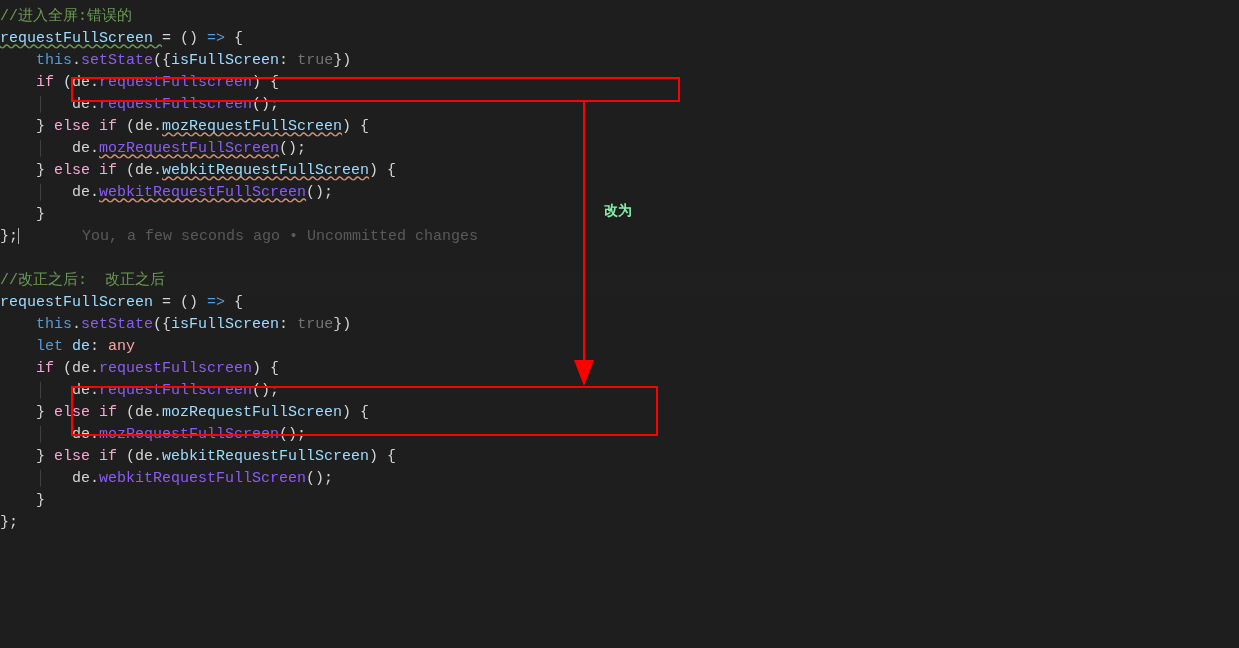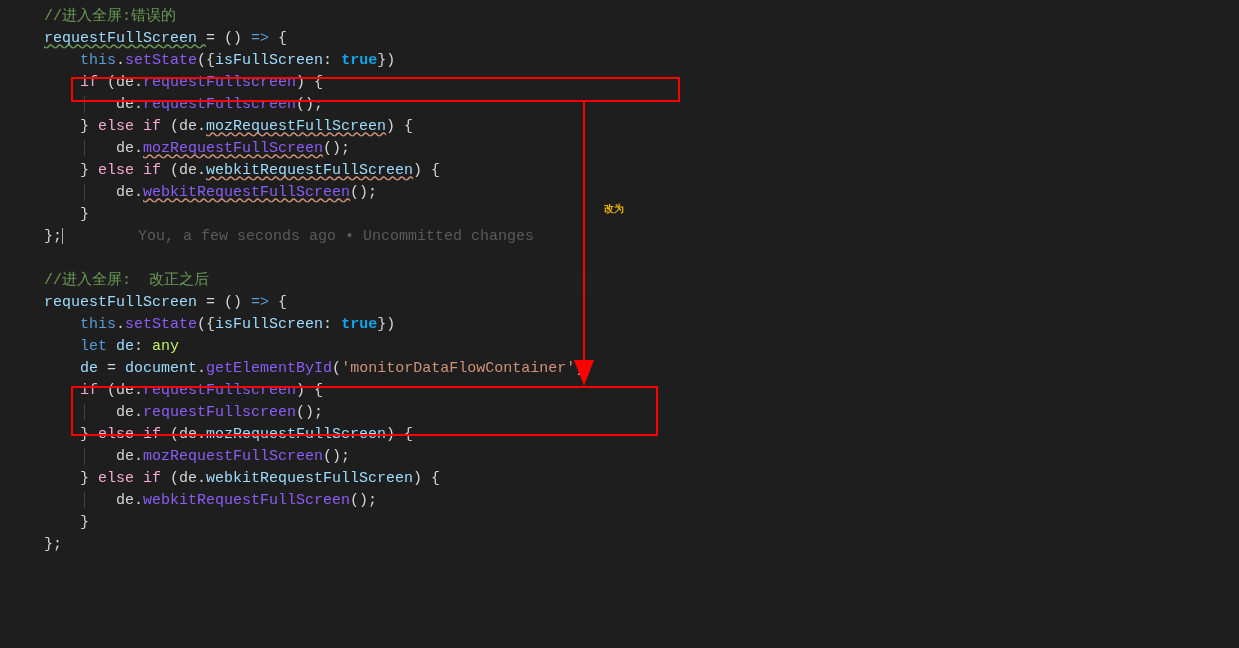--- a/index.html
+++ b/index.html
@@ -7,44 +7,44 @@
     background:#1e1e1e;
     font-family:Consolas,'Courier New',monospace;
     font-size:15px;
     color:#d4d4d4;
     position:relative;
     width:1239px;
     height:648px;
     overflow:hidden;
     padding-top:6px;
   }
-  .line { white-space:pre; line-height:22px; padding-left:44px; position:relative; }
+  .line { white-space:pre; line-height:22px; position:relative; }
   .comment { color:#6a9955; }
   .kw { color:#569cd6; }
   .kw2 { color:#f9a8d4; }
   .fn { color:#8b5cf6; }
   .var { color:#9cdcfe; }
   .str { color:#ce9178; }
-  .bool { color:#0ea5e9;font-weight:bold; }
+  .bool { color:#737373; }
   .punc { color:#d4d4d4; }
-  .type { color:#bef264; }
-  .gitlens { color:#5a5a5a; font-style:normal;margin-left:12px; }
+  .type { color:#fca5a5; }
+  .gitlens { color:#5a5a5a; font-style:normal; }
   .guide { color:#404040; }
   .redbox {
     position:absolute;
     border:2px solid #ff0000;
     pointer-events:none;
   }
   .redbox1 { top:77px; left:71px; width:609px; height:25px; }
   .redbox2 { top:386px; left:71px; width:587px; height:50px; }
   .annotation {
     position:absolute;
-    color:#eab308;
+    color:#86efac;
     font-family:"Microsoft YaHei",sans-serif;
-    font-size:10px;
+    font-size:14px;
     font-weight:bold;
   }
   .arrow {
     position:absolute;
     pointer-events:none;
   }
   .wavy {
     text-decoration: underline wavy #6a9955;
     text-decoration-skip-ink:none;
   }
@@ -79,25 +79,24 @@
 <div class="line">    <span class="guide">│   </span><span class="punc">de.</span><span class="fn wavy2">mozRequestFullScreen</span><span class="punc">();</span></div>
 <div class="line">    <span class="punc">} </span><span class="kw2">else if</span><span class="punc"> (de.</span><span class="var wavy2">webkitRequestFullScreen</span><span class="punc">) {</span></div>
 <div class="line">    <span class="guide">│   </span><span class="punc">de.</span><span class="fn wavy2">webkitRequestFullScreen</span><span class="punc">();</span></div>
 <div class="line">    <span class="punc">}</span></div>
 <div class="line"><span class="punc">};</span><span class="cursor"></span>       <span class="gitlens">You, a few seconds ago • Uncommitted changes</span></div>
 </div>
 
 <div style="height:22px;"></div>
 
 <div>
-<div class="line"><span class="comment">//进入全屏:  改正之后</span></div>
+<div class="line"><span class="comment">//改正之后:  改正之后</span></div>
 <div class="line"><span class="var">requestFullScreen </span><span class="punc">=</span><span class="punc"> () </span><span class="kw">=&gt;</span><span class="punc"> {</span></div>
 <div class="line">    <span class="kw">this</span><span class="punc">.</span><span class="fn">setState</span><span class="punc">({</span><span class="var">isFullScreen</span><span class="punc">: </span><span class="bool">true</span><span class="punc">})</span></div>
 <div class="line">    <span class="kw">let</span><span class="var"> de</span><span class="punc">: </span><span class="type">any</span></div>
-<div class="line">    <span class="var">de </span><span class="punc">=</span><span class="var"> document</span><span class="punc">.</span><span class="fn">getElementById</span><span class="punc">(</span><span class="str">'monitorDataFlowContainer'</span><span class="punc">);</span></div>
 <div class="line">    <span class="kw2">if</span><span class="punc"> (de.</span><span class="fn">requestFullscreen</span><span class="punc">) {</span></div>
 <div class="line">    <span class="guide">│   </span><span class="punc">de.</span><span class="fn">requestFullscreen</span><span class="punc">();</span></div>
 <div class="line">    <span class="punc">} </span><span class="kw2">else if</span><span class="punc"> (de.</span><span class="var">mozRequestFullScreen</span><span class="punc">) {</span></div>
 <div class="line">    <span class="guide">│   </span><span class="punc">de.</span><span class="fn">mozRequestFullScreen</span><span class="punc">();</span></div>
 <div class="line">    <span class="punc">} </span><span class="kw2">else if</span><span class="punc"> (de.</span><span class="var">webkitRequestFullScreen</span><span class="punc">) {</span></div>
 <div class="line">    <span class="guide">│   </span><span class="punc">de.</span><span class="fn">webkitRequestFullScreen</span><span class="punc">();</span></div>
 <div class="line">    <span class="punc">}</span></div>
 <div class="line"><span class="punc">};</span></div>
 </div>
 

